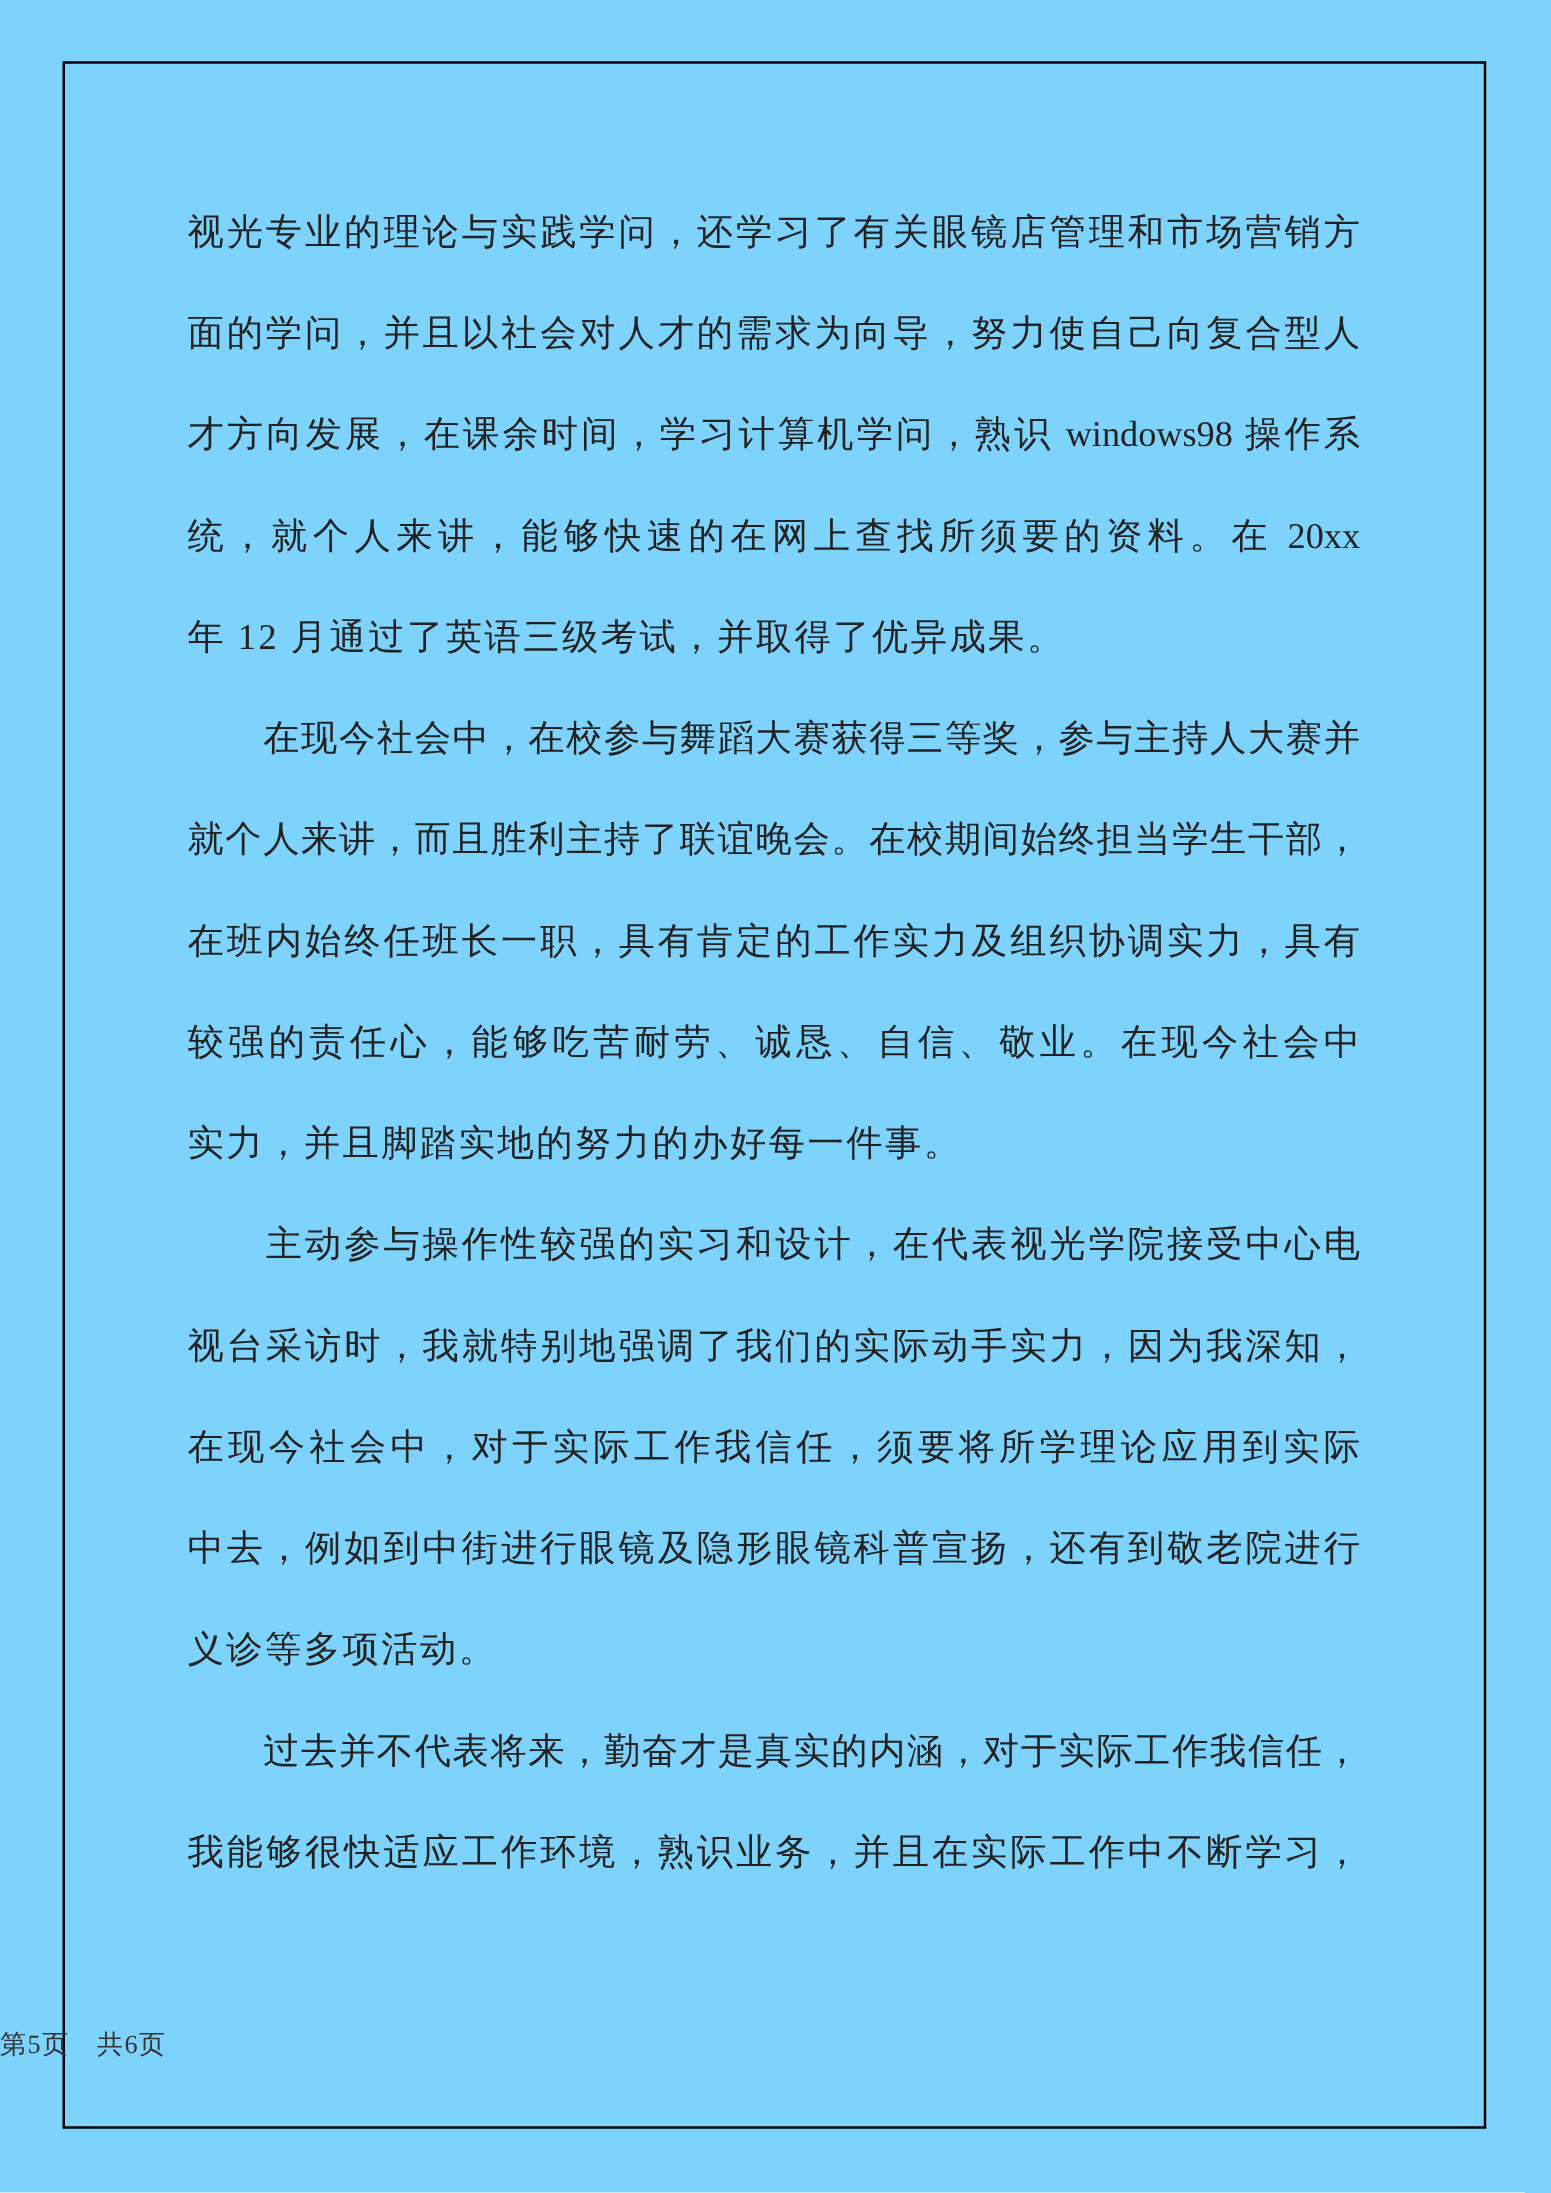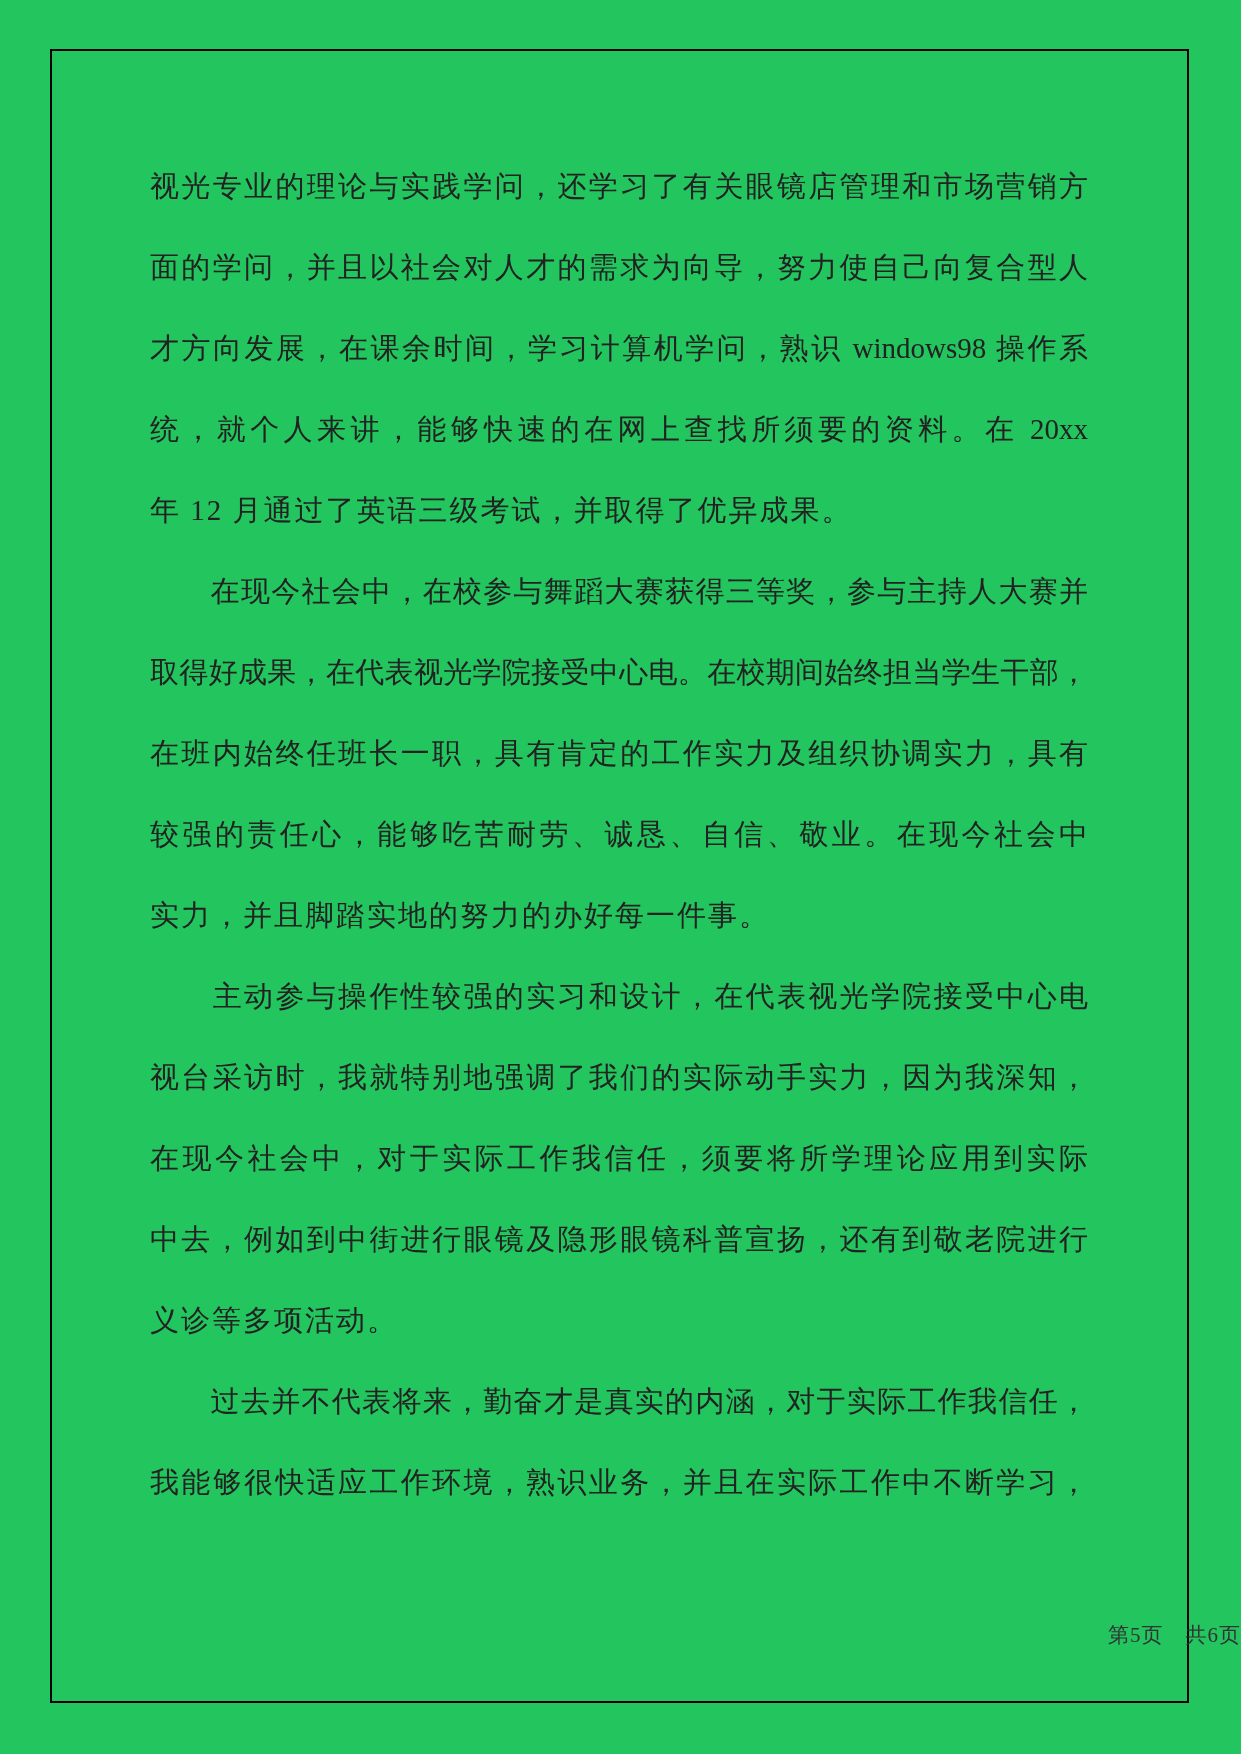--- a/index.html
+++ b/index.html
@@ -8,21 +8,21 @@
     padding: 0;
     background: #ffffff;
     width: 1241px;
     height: 1754px;
     font-family: "Liberation Serif", "DejaVu Serif", serif;
   }
   .page {
     position: relative;
     width: 1241px;
     height: 1754px;
-    background: #22c55e;
+    background: #7dd3fc;
     overflow: hidden;
   }
   .page-border {
     position: absolute;
     left: 50px;
     top: 49px;
     width: 1135px;
     height: 1650px;
     border: 2px solid #000000;
     box-sizing: content-box;
@@ -48,41 +48,41 @@
     text-align-last: left;
     letter-spacing: 2px;
   }
   .footer {
     position: absolute;
     left: 0;
     top: 1620px;
     width: 1241px;
     height: 30px;
     line-height: 30px;
-    text-align: right;
+    text-align: left;
     font-size: 21px;
     color: #333333;
     letter-spacing: 1px;
   }
 </style>
 </head>
 <body>
 
 <div class="page">
 
   <div class="page-border"></div>
 
   <div class="text-block">
     <div class="line">视光专业的理论与实践学问，还学习了有关眼镜店管理和市场营销方</div>
     <div class="line">面的学问，并且以社会对人才的需求为向导，努力使自己向复合型人</div>
     <div class="line">才方向发展，在课余时间，学习计算机学问，熟识 windows98 操作系</div>
     <div class="line">统，就个人来讲，能够快速的在网上查找所须要的资料。在 20xx</div>
     <div class="line para-end">年 12 月通过了英语三级考试，并取得了优异成果。</div>
     <div class="line">　　在现今社会中，在校参与舞蹈大赛获得三等奖，参与主持人大赛并</div>
-    <div class="line">取得好成果，在代表视光学院接受中心电。在校期间始终担当学生干部，</div>
+    <div class="line">就个人来讲，而且胜利主持了联谊晚会。在校期间始终担当学生干部，</div>
     <div class="line">在班内始终任班长一职，具有肯定的工作实力及组织协调实力，具有</div>
     <div class="line">较强的责任心，能够吃苦耐劳、诚恳、自信、敬业。在现今社会中</div>
     <div class="line para-end">实力，并且脚踏实地的努力的办好每一件事。</div>
     <div class="line">　　主动参与操作性较强的实习和设计，在代表视光学院接受中心电</div>
     <div class="line">视台采访时，我就特别地强调了我们的实际动手实力，因为我深知，</div>
     <div class="line">在现今社会中，对于实际工作我信任，须要将所学理论应用到实际</div>
     <div class="line">中去，例如到中街进行眼镜及隐形眼镜科普宣扬，还有到敬老院进行</div>
     <div class="line para-end">义诊等多项活动。</div>
     <div class="line">　　过去并不代表将来，勤奋才是真实的内涵，对于实际工作我信任，</div>
     <div class="line">我能够很快适应工作环境，熟识业务，并且在实际工作中不断学习，</div>

